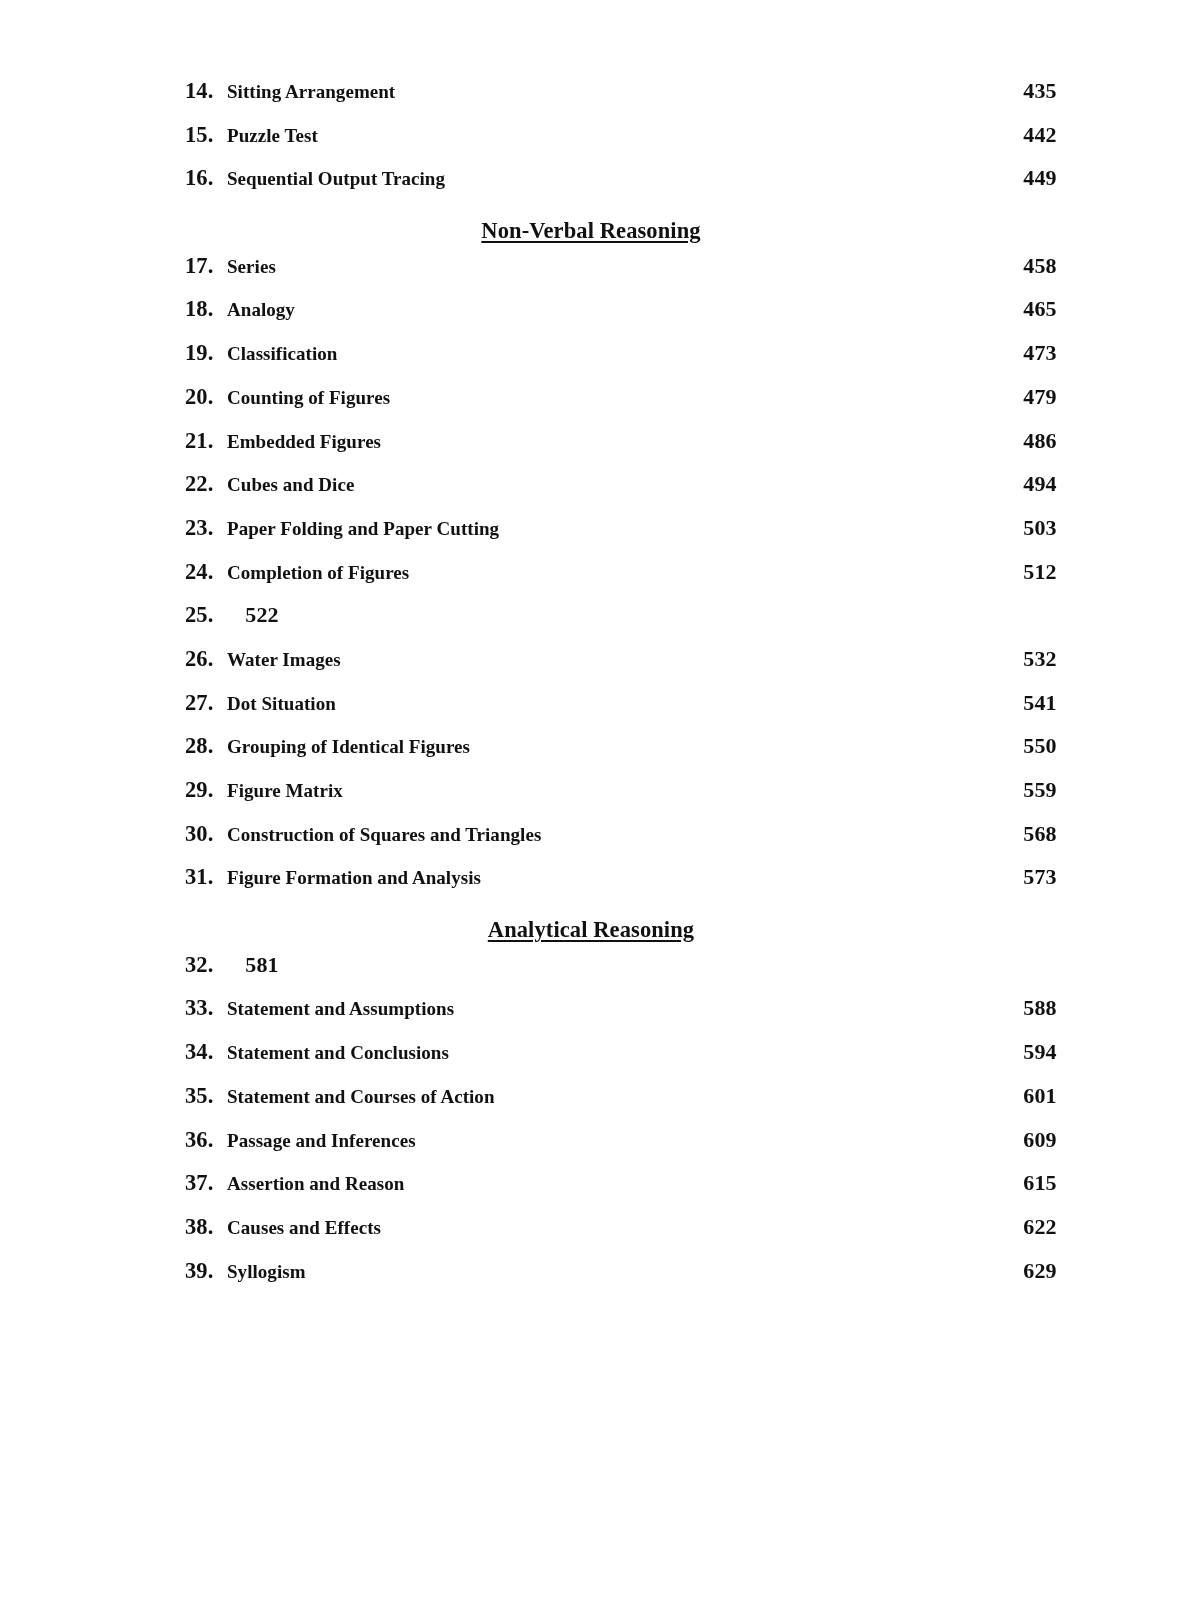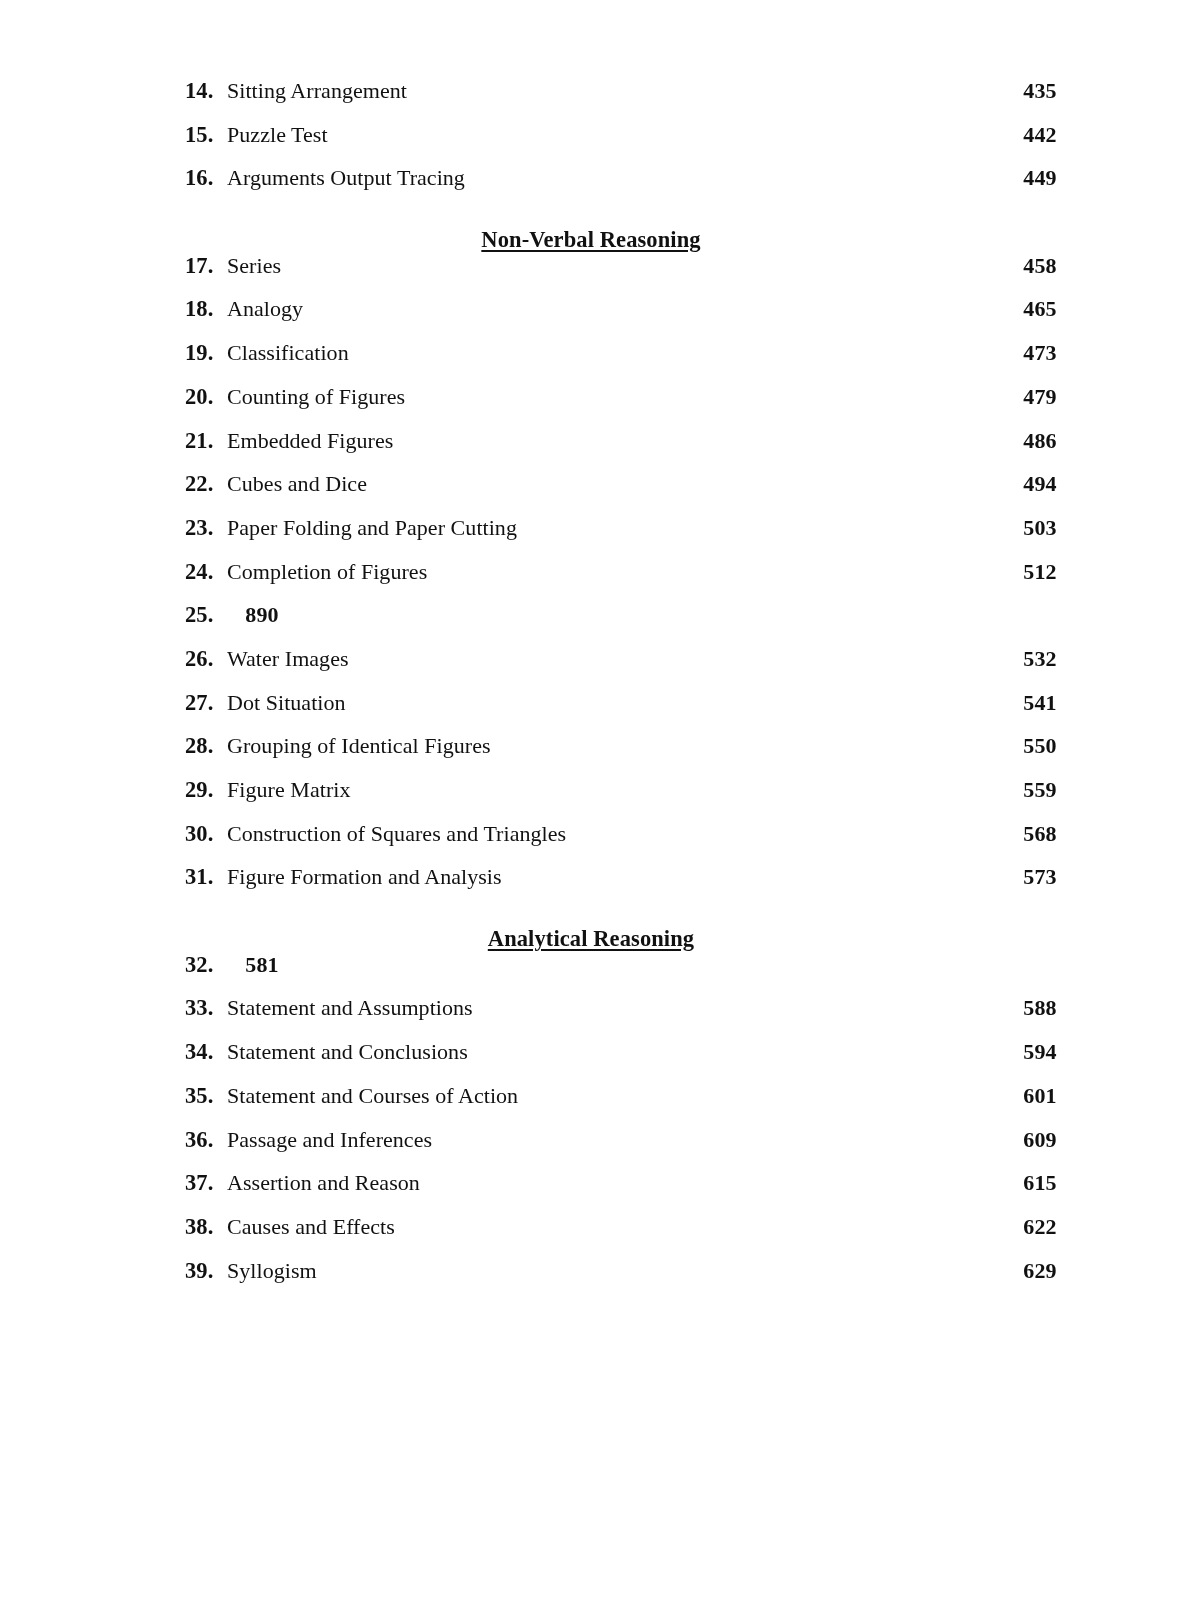--- a/index.html
+++ b/index.html
@@ -32,37 +32,37 @@
     width: 42px;
     flex: 0 0 42px;
     font-size: 22.5px;
     font-weight: 700;
     letter-spacing: 0.1px;
     text-align: left;
     white-space: nowrap;
   }
   .entry .title {
     flex: 1 1 auto;
-    font-size: 22px;
-    font-weight: 400;
+    font-size: 19px;
+    font-weight: 700;
     letter-spacing: 0.05px;
     white-space: nowrap;
   }
   .entry .page-no {
     flex: 0 0 70px;
     width: 70px;
     text-align: center;
     font-size: 22px;
     font-weight: 700;
     letter-spacing: 0.2px;
   }
   .section-heading {
     height: 43.7px;
     display: flex;
-    align-items: flex-end;
+    align-items: center;
     justify-content: center;
     padding-right: 78px;
   }
   .section-heading .heading-text {
     font-size: 22.5px;
     font-weight: 700;
     text-decoration: underline;
     text-underline-offset: 3px;
     text-decoration-thickness: 2px;
     letter-spacing: 0.1px;
@@ -79,21 +79,21 @@
         <span class="title">Sitting Arrangement</span>
         <span class="page-no">435</span>
       </div>
       <div class="entry">
         <span class="num">15.</span>
         <span class="title">Puzzle Test</span>
         <span class="page-no">442</span>
       </div>
       <div class="entry">
         <span class="num">16.</span>
-        <span class="title">Arguments Output Tracing</span>
+        <span class="title">Sequential Output Tracing</span>
         <span class="page-no">449</span>
       </div>
       <div class="section-heading">
         <span class="heading-text">Non-Verbal Reasoning</span>
       </div>
       <div class="entry">
         <span class="num">17.</span>
         <span class="title">Series</span>
         <span class="page-no">458</span>
       </div>
@@ -127,21 +127,21 @@
         <span class="title">Paper Folding and Paper Cutting</span>
         <span class="page-no">503</span>
       </div>
       <div class="entry">
         <span class="num">24.</span>
         <span class="title">Completion of Figures</span>
         <span class="page-no">512</span>
       </div>
       <div class="entry">
         <span class="num">25.</span>
-        <span class="page-no">890</span>
+        <span class="page-no">522</span>
       </div>
       <div class="entry">
         <span class="num">26.</span>
         <span class="title">Water Images</span>
         <span class="page-no">532</span>
       </div>
       <div class="entry">
         <span class="num">27.</span>
         <span class="title">Dot Situation</span>
         <span class="page-no">541</span>

